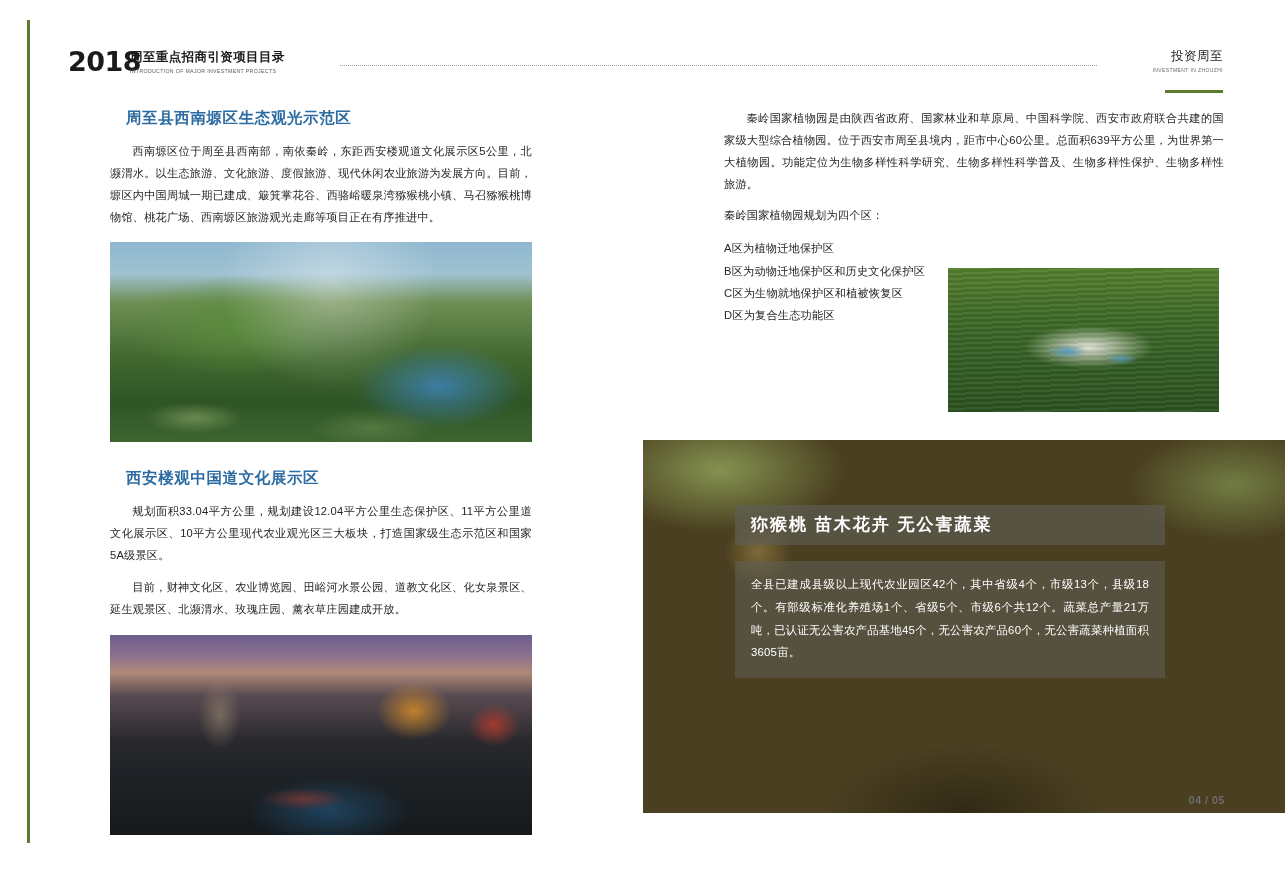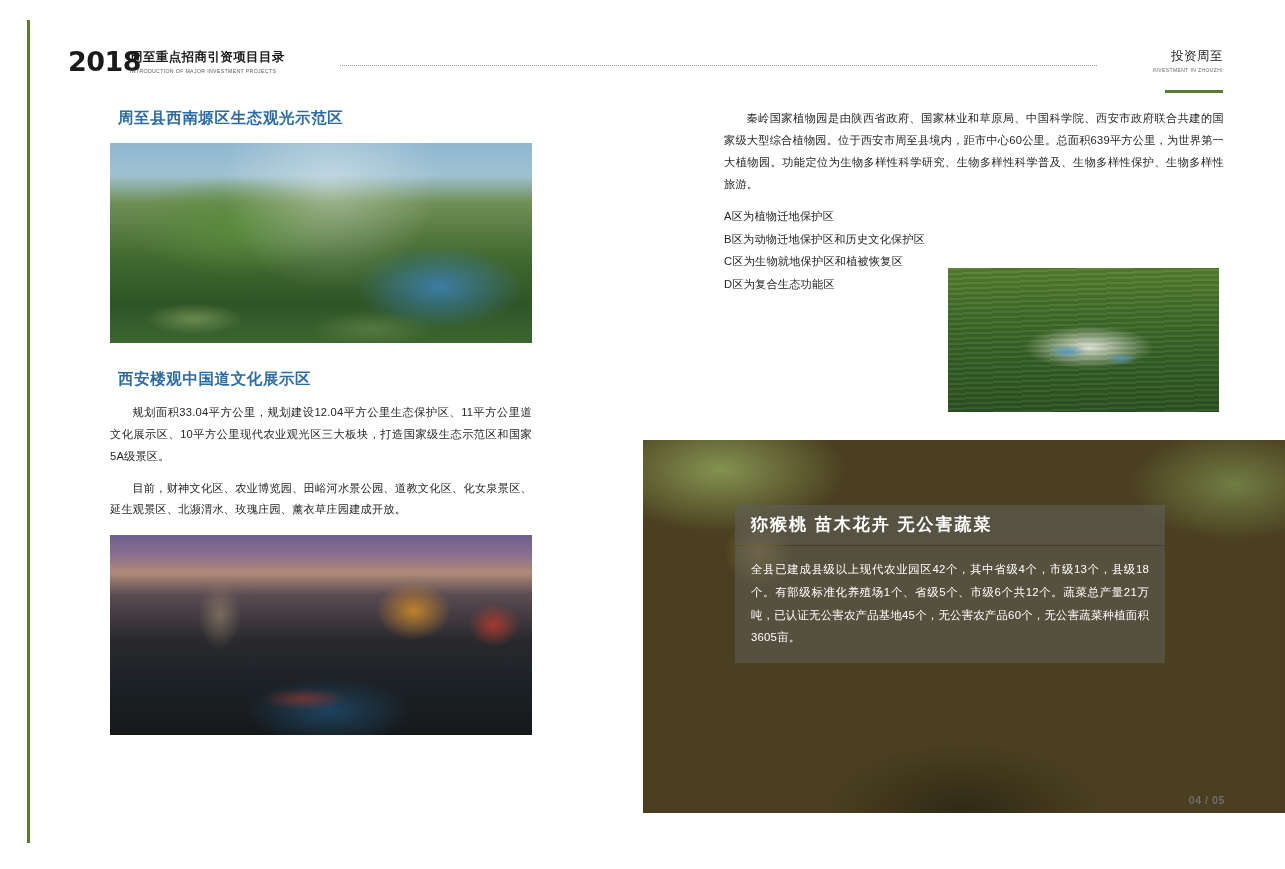--- a/index.html
+++ b/index.html
@@ -63,21 +63,21 @@
   .hdr-right-bar {
     position: absolute; right: 0; top: 42px;
     width: 58px; height: 3px; background: #5b7c2f;
   }
 
   
   .col-left  { position: absolute; left: 110px; top: 108px; width: 422px; }
   .col-right { position: absolute; left: 724px; top: 108px; width: 500px; }
 
   h2.sec-title {
-    margin: 0 0 12px 8px;
+    margin: 0 0 12px 16px;
     font-size: 15.5px;
     font-weight: bold;
     color: #2d6ca2;
     letter-spacing: 0.6px;
   }
   p.body {
     margin: 0 0 10px 0;
     font-size: 11.2px;
     line-height: 1.95;
     color: #262626;
@@ -178,21 +178,21 @@
     padding: 8px 8px 9px 16px;
     width: 430px;
   }
   .kiwi-title {
     color: #ffffff;
     font-size: 17px;
     font-weight: bold;
     letter-spacing: 2px;
   }
   .kiwi-body-bar {
-    margin-top: 1px;
+    margin-top: 16px;
     background: rgba(96,96,88,0.55);
     padding: 12px 16px 14px 16px;
     width: 430px;
   }
   .kiwi-body {
     color: #ffffff;
     font-size: 11.4px;
     line-height: 2.0;
     letter-spacing: 0.2px;
     text-align: justify;
@@ -224,33 +224,35 @@
     <div class="hdr-right">
       <div class="hdr-right-cn">投资周至</div>
       <div class="hdr-right-en">INVESTMENT IN ZHOUZHI</div>
     </div>
     <div class="hdr-right-bar"></div>
   </div>
 
   <div class="col-left">
 
     <h2 class="sec-title">周至县西南塬区生态观光示范区</h2>
+    <p class="body indent">西南塬区位于周至县西南部，南依秦岭，东距西安楼观道文化展示区5公里，北濒渭水。以生态旅游、文化旅游、度假旅游、现代休闲农业旅游为发展方向。目前，塬区内中国周城一期已建成、簸箕掌花谷、西骆峪暖泉湾猕猴桃小镇、马召猕猴桃博物馆、桃花广场、西南塬区旅游观光走廊等项目正在有序推进中。</p>
     <div class="img img-1"></div>
 
     <div style="height:26px"></div>
 
     <h2 class="sec-title"><span>西安楼观中国道文化展示区</span></h2>
     <p class="body indent">规划面积33.04平方公里，规划建设12.04平方公里生态保护区、11平方公里道文化展示区、10平方公里现代农业观光区三大板块，打造国家级生态示范区和国家5A级景区。</p>
     <p class="body indent">目前，财神文化区、农业博览园、田峪河水景公园、道教文化区、化女泉景区、延生观景区、北濒渭水、玫瑰庄园、薰衣草庄园建成开放。</p>
     <div class="img img-2"></div>
 
   </div>
 
   <div class="col-right">
     <p class="body indent">秦岭国家植物园是由陕西省政府、国家林业和草原局、中国科学院、西安市政府联合共建的国家级大型综合植物园。位于西安市周至县境内，距市中心60公里。总面积639平方公里，为世界第一大植物园。功能定位为生物多样性科学研究、生物多样性科学普及、生物多样性保护、生物多样性旅游。</p>
+    <p class="body">秦岭国家植物园规划为四个区：</p>
     <ul class="plainlist">
       <li>A区为植物迁地保护区</li>
       <li>B区为动物迁地保护区和历史文化保护区</li>
       <li>C区为生物就地保护区和植被恢复区</li>
       <li>D区为复合生态功能区</li>
     </ul>
   </div>
 
   <div class="img img-3"></div>
 

